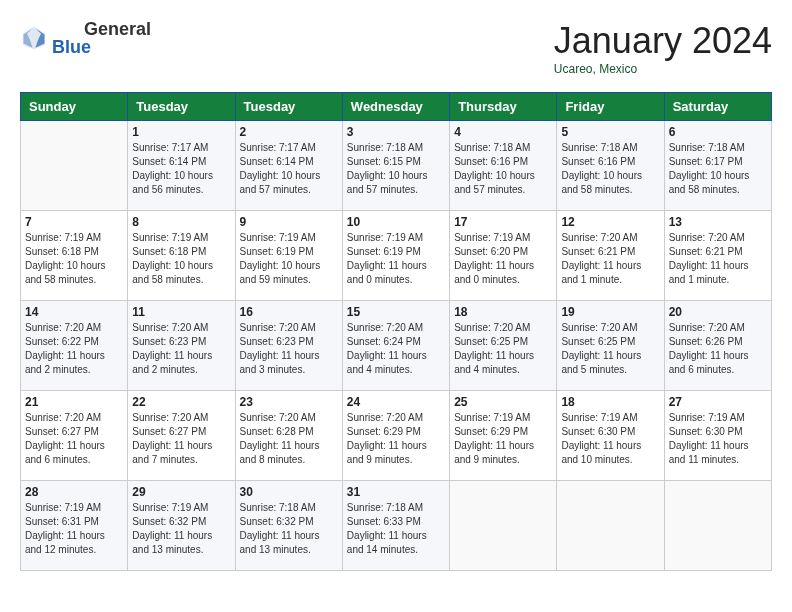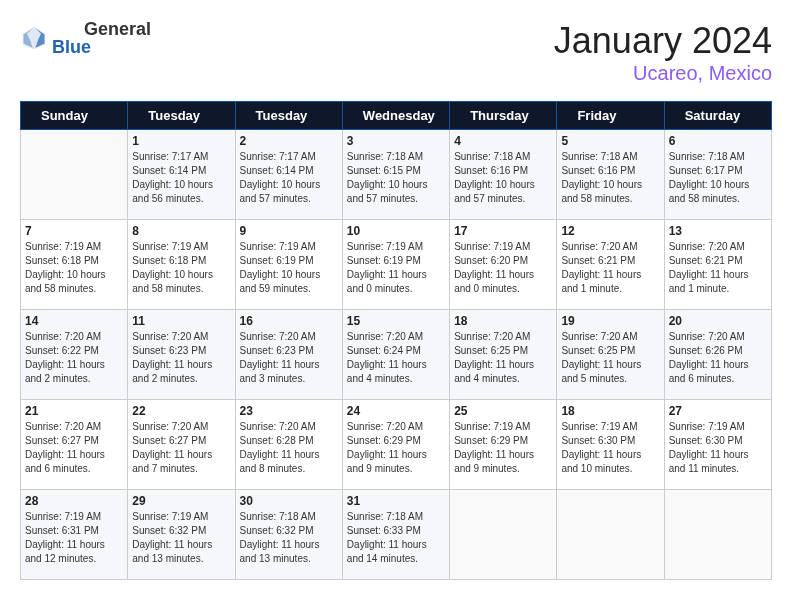--- a/index.html
+++ b/index.html
@@ -28,42 +28,42 @@
       font-weight: bold;
       line-height: 1;
     }
     .logo-general { color: #333; margin-left: 32px; }
     .logo-blue { color: #2563b0; }
     .logo-icon {
       width: 28px;
       height: 28px;
     }
     .title-block {
-      text-align: right;
+      text-align: left;
     }
     .month-title {
       font-size: 36px;
       font-weight: normal;
       color: #222;
     }
     .location {
-      font-size: 20px;
-      color: #8b5cf6;
+      font-size: 12px;
+      color: #14532d;
     }
     table {
       width: 100%;
       border-collapse: collapse;
       table-layout: fixed;
     }
     thead tr th {
-      background: #0f172a;
+      background: #15803d;
       color: #fff;
       font-size: 13px;
       font-weight: bold;
-      padding: 6px 20px;
+      padding: 6px 8px;
       text-align: left;
       border: 1px solid #1a4f9a;
     }
     tbody tr td {
       vertical-align: top;
       border: 1px solid #ccc;
       padding: 4px 4px 6px 4px;
       height: 90px;
       background: #fff;
       font-size: 10.5px;

